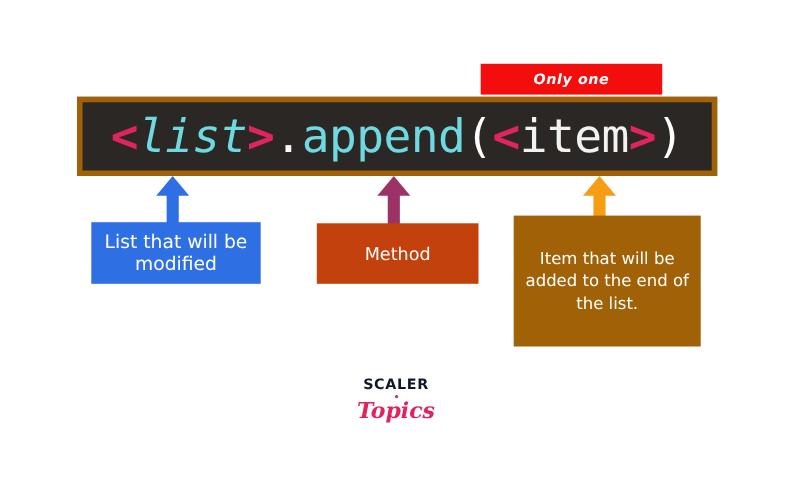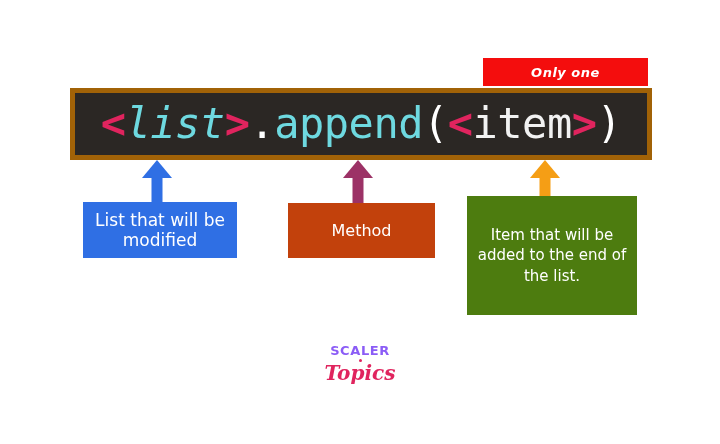--- a/index.html
+++ b/index.html
@@ -17,21 +17,21 @@
   #canvas {
     position: relative;
     width: 720px;
     height: 444px;
     background: #ffffff;
   }
 
   
   #only-one-badge {
     position: absolute;
-    left: 483px;
+    left: 437px;
     top: 58px;
     width: 165px;
     height: 28px;
     background: #f40d0d;
     display: flex;
     align-items: center;
     justify-content: center;
     z-index: 5;
   }
   #only-one-badge .badge-text {
@@ -140,37 +140,37 @@
     width: 147px;
     height: 55px;
     background: #c2410c;
     font-size: 16px;
   }
   #callout-item {
     left: 467px;
     top: 196px;
     width: 170px;
     height: 119px;
-    background: #4d7c0f;
+    background: #a16207;
     font-size: 15px;
   }
   #callout-item .callout-text { line-height: 1.35; }
 
   
   #logo {
     position: absolute;
     left: 0;
     top: 344px;
     width: 720px;
     text-align: center;
     z-index: 2;
   }
   #logo .logo-scaler {
     display: block;
-    color: #8b5cf6;
+    color: #0f172a;
     font-family: "DejaVu Sans", sans-serif;
     font-size: 13px;
     font-weight: bold;
     letter-spacing: 0.6px;
     line-height: 1.1;
   }
   #logo .logo-dot {
     display: block;
     width: 3px;
     height: 3px;

